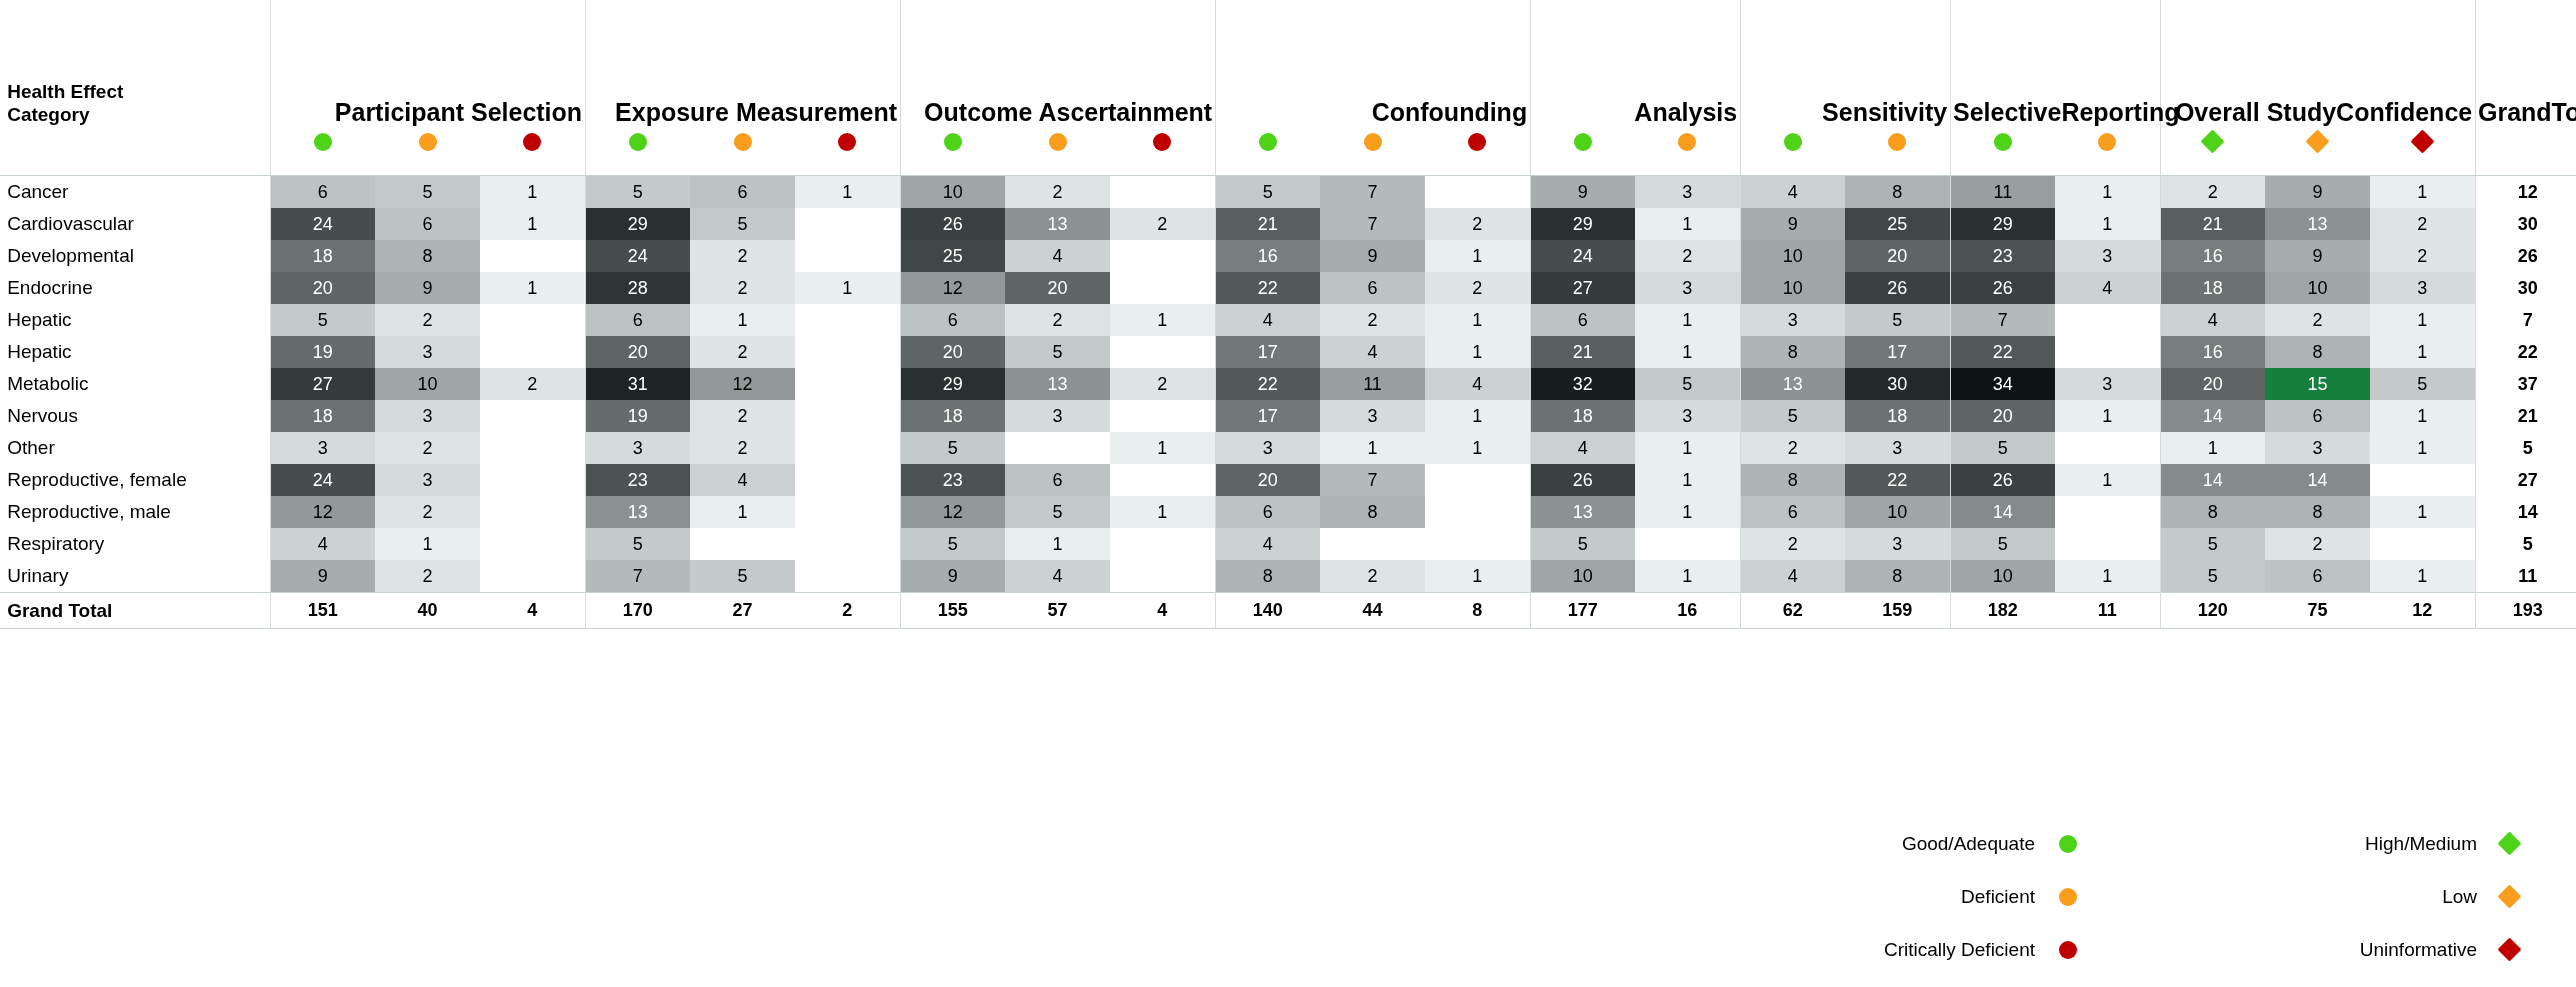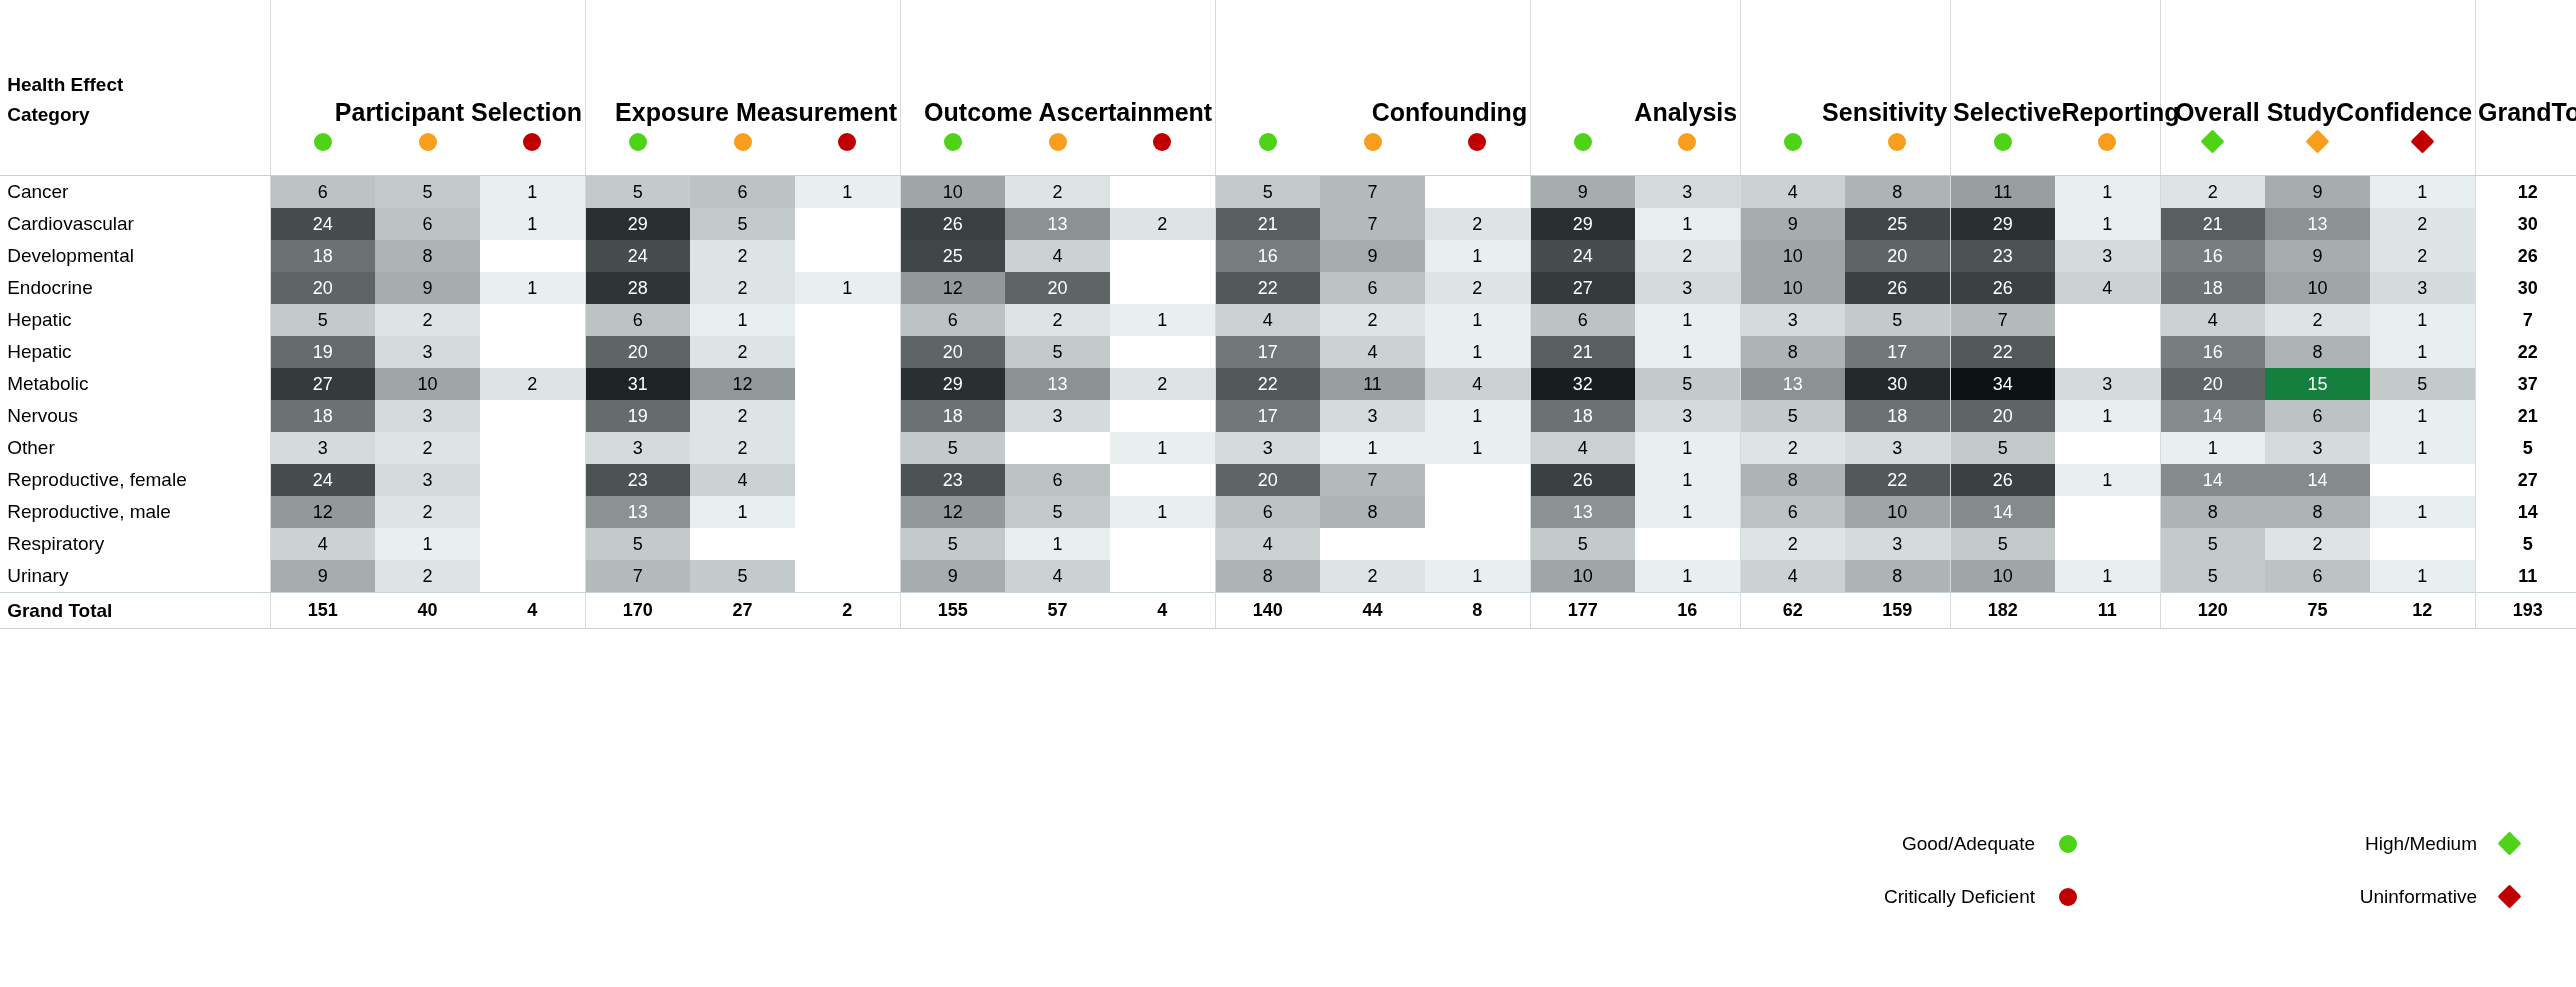--- a/index.html
+++ b/index.html
@@ -42,21 +42,20 @@
   thead tr.grp th.corner {
     border-left: none;
     text-align: left;
     padding-left: 7.2px;
     vertical-align: bottom;
     font-size: 19px;
   }
   thead tr.grp th.corner .corner-txt {
     display: block;
     line-height: 1.25;
-    margin-top: 7px;
   }
   thead tr.icons th {
     height: 35px;
     text-align: center;
     vertical-align: top;
     padding: 0 0 7.2px 0;
     background: #fff;
     border-bottom: 1.8px solid #c9d2d2;
   }
   thead tr.icons th.ic-first { border-left: 1.2px solid #d6dcdc; }
@@ -556,20 +555,30 @@
           <span class="leglabel">Good/Adequate</span>
           <span class="legcircle" style="background: rgb(79, 211, 25);"></span>
         </div>
         <div class="legcell c2">
           <span class="leglabel">High/Medium</span>
           <span class="legdiamond" style="background: rgb(79, 211, 25);"></span>
         </div>
       </div>
       <div class="legrow">
         <div class="legcell c1">
+          <span class="leglabel">Deficient</span>
+          <span class="legcircle" style="background: rgb(249, 157, 28);"></span>
+        </div>
+        <div class="legcell c2">
+          <span class="leglabel">Low</span>
+          <span class="legdiamond" style="background: rgb(249, 157, 28);"></span>
+        </div>
+      </div>
+      <div class="legrow">
+        <div class="legcell c1">
           <span class="leglabel">Critically Deficient</span>
           <span class="legcircle" style="background: rgb(192, 0, 0);"></span>
         </div>
         <div class="legcell c2">
           <span class="leglabel">Uninformative</span>
           <span class="legdiamond" style="background: rgb(192, 0, 0);"></span>
         </div>
       </div>
     </div>
 </div>

